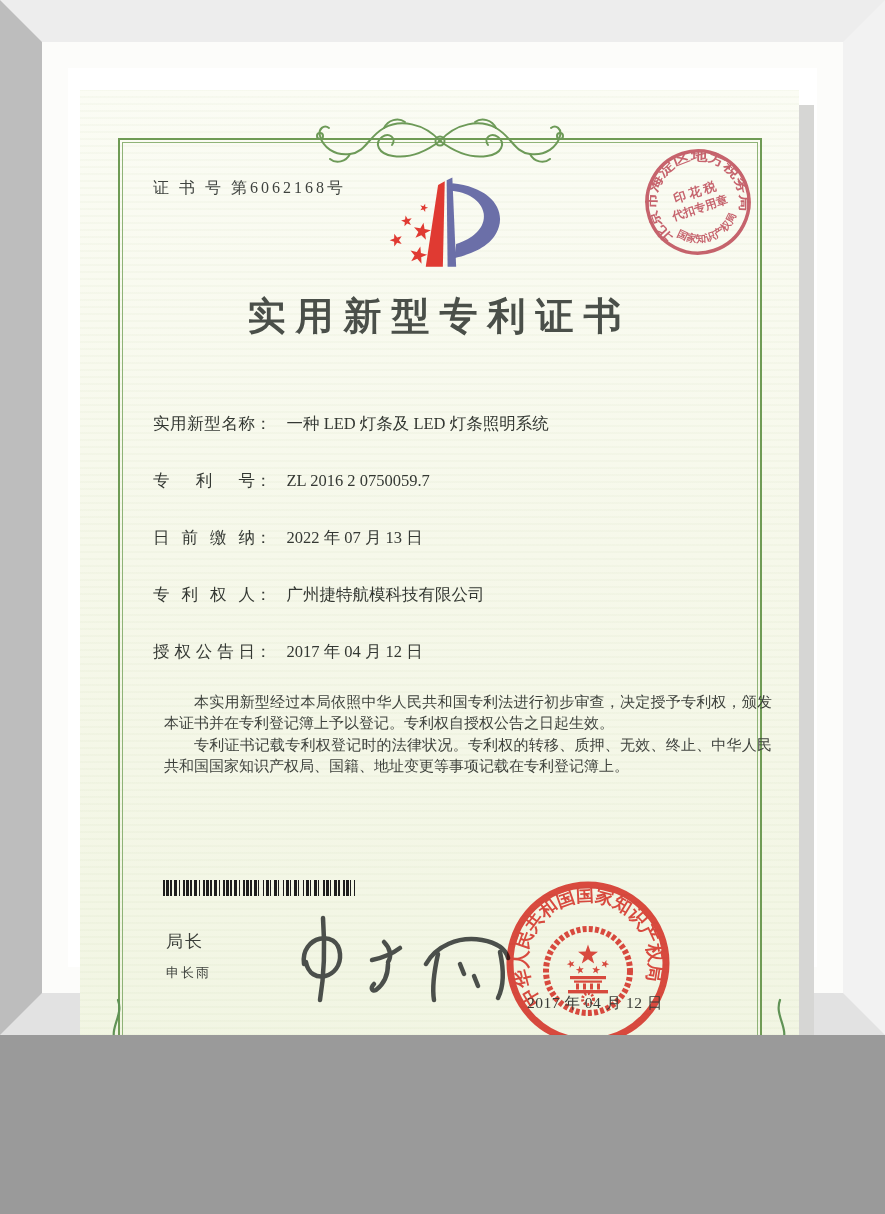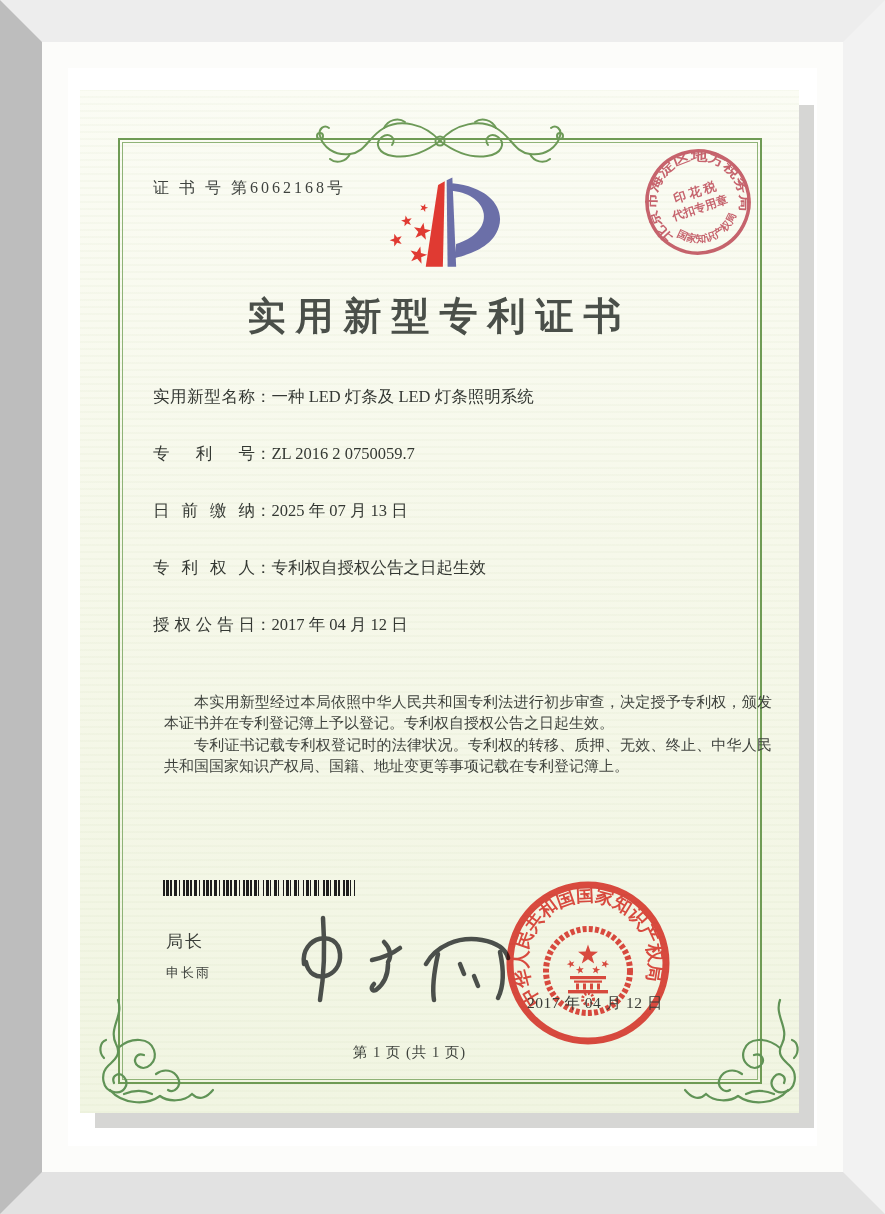--- a/index.html
+++ b/index.html
@@ -1,17 +1,17 @@
 <!DOCTYPE html>
 <html><head>
 <meta charset="utf-8">
 <style>
   html,body{margin:0;padding:0;background:#9a9a9a;}
   *{box-sizing:border-box;}
-  .screen{position:relative;width:885px;height:1214px;background:#d946ef;overflow:hidden;
+  .screen{position:relative;width:885px;height:1035px;background:#d946ef;overflow:hidden;
           font-family:"Liberation Serif","DejaVu Serif",serif;}
   
   .frame-bevel{position:absolute;inset:0;border:42px solid;
       border-color:#ededed #f2f2f2 #e2e2e2 #bdbdbd;}
   .frame-face{position:absolute;inset:0;border:26px solid #fcfcfa;
       box-shadow:inset 0 0 0 1px #e9e9e7;}
   .mat{position:absolute;inset:0;background:#ffffff;}
   
   .paper{position:absolute;left:12px;top:22px;width:719px;height:1023px;
       background:linear-gradient(180deg,#fbfcf4 0%,#f6f8ea 45%,#f1f5e2 100%);
@@ -28,22 +28,22 @@
   .orn-top{left:50%;top:24px;transform:translateX(-50%);}
   .orn-bl{left:14px;top:908px;}
   .orn-br{left:602px;top:908px;transform:scaleX(-1);}
   
   .cert-no{position:absolute;left:73px;top:88px;font-size:16px;letter-spacing:3px;color:#3e423e;}
   .logo{position:absolute;left:284px;top:80px;width:152px;height:108px;}
   .title{position:absolute;left:0;right:0;top:201px;text-align:center;font-size:38px;
       font-weight:600;letter-spacing:10px;color:#4a4f49;}
   .fields{position:absolute;left:73px;top:296px;right:40px;font-size:16.5px;color:#343833;}
   .f-row{height:57px;}
-  .f-label{display:inline-block;width:102px;text-align:justify;text-align-last:justify;color:#343833;}
-  .f-value{color:#343833;}
+  .f-label{display:inline-block;width:102px;text-align:justify;text-align-last:justify;color:#343833;margin-top:27px;}
+  .f-value{color:#343833;margin-left:15px;}
   .paras{position:absolute;left:84px;top:602px;width:608px;font-size:15px;line-height:20.5px;
       color:#3e423d;text-align:justify;}
   .paras p{margin:0 0 2px 0;text-indent:2em;}
   .barcode{position:absolute;left:83px;top:790px;width:192px;height:16px;
       background:repeating-linear-gradient(90deg,
         #1d1d1d 0 1.5px,transparent 1.5px 3px,
         #1d1d1d 3px 6px,transparent 6px 7px,
         #1d1d1d 7px 8.5px,transparent 8.5px 11px,
         #1d1d1d 11px 14px,transparent 14px 15.5px,
         #1d1d1d 15.5px 16.5px,transparent 16.5px 20px);}
@@ -129,24 +129,24 @@
           <div class="title">实用新型专利证书</div>
 
           <div class="fields">
             <div class="f-row">
               <span class="f-label">实用新型名称</span><span>：</span><span class="f-value">一种 LED 灯条及 LED 灯条照明系统</span>
             </div>
             <div class="f-row">
               <span class="f-label">专利号</span><span>：</span><span class="f-value">ZL 2016 2 0750059.7</span>
             </div>
             <div class="f-row">
-              <span class="f-label">日前缴纳</span><span>：</span><span class="f-value">2025 年 07 月 13 日</span>
-            </div>
-            <div class="f-row">
-              <span class="f-label">专利权人</span><span>：</span><span class="f-value">专利权自授权公告之日起生效</span>
+              <span class="f-label">日前缴纳</span><span>：</span><span class="f-value">2022 年 07 月 13 日</span>
+            </div>
+            <div class="f-row">
+              <span class="f-label">专利权人</span><span>：</span><span class="f-value">广州捷特航模科技有限公司</span>
             </div>
             <div class="f-row">
               <span class="f-label">授权公告日</span><span>：</span><span class="f-value">2017 年 04 月 12 日</span>
             </div>
           </div>
 
           <div class="paras">
             <p>本实用新型经过本局依照中华人民共和国专利法进行初步审查，决定授予专利权，颁发本证书并在专利登记簿上予以登记。专利权自授权公告之日起生效。</p>
             <p>专利证书记载专利权登记时的法律状况。专利权的转移、质押、无效、终止、中华人民共和国国家知识产权局、国籍、地址变更等事项记载在专利登记簿上。</p>
           </div>

